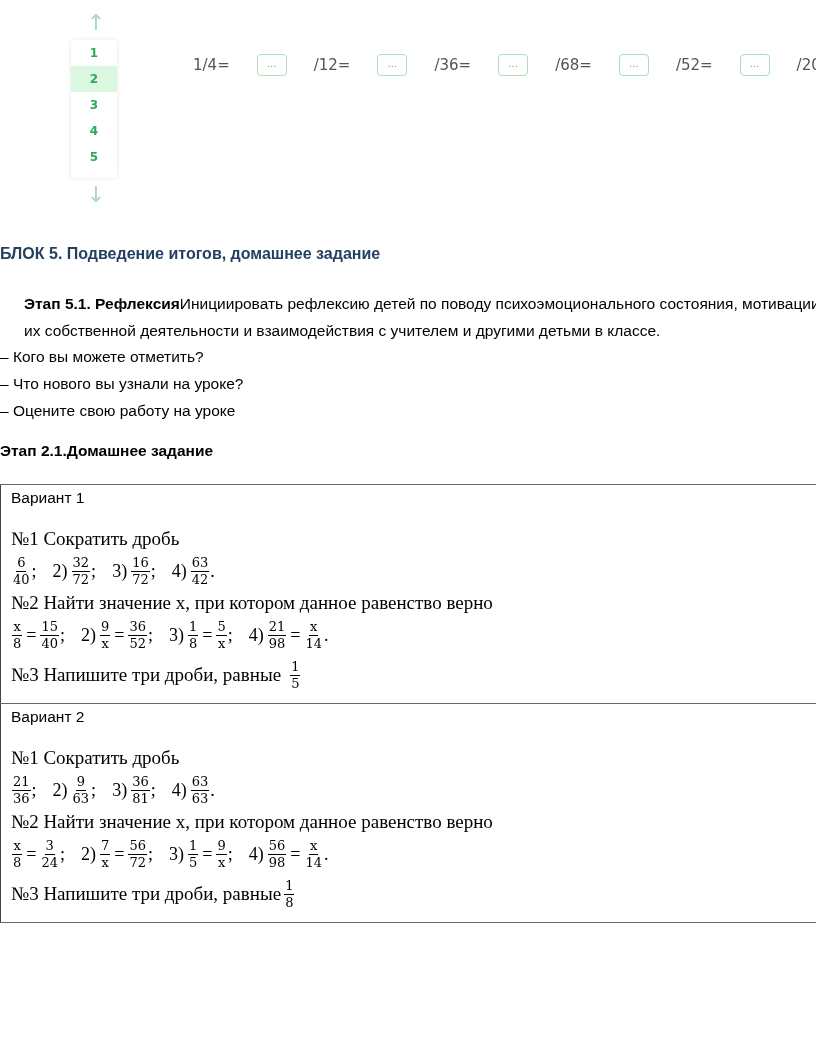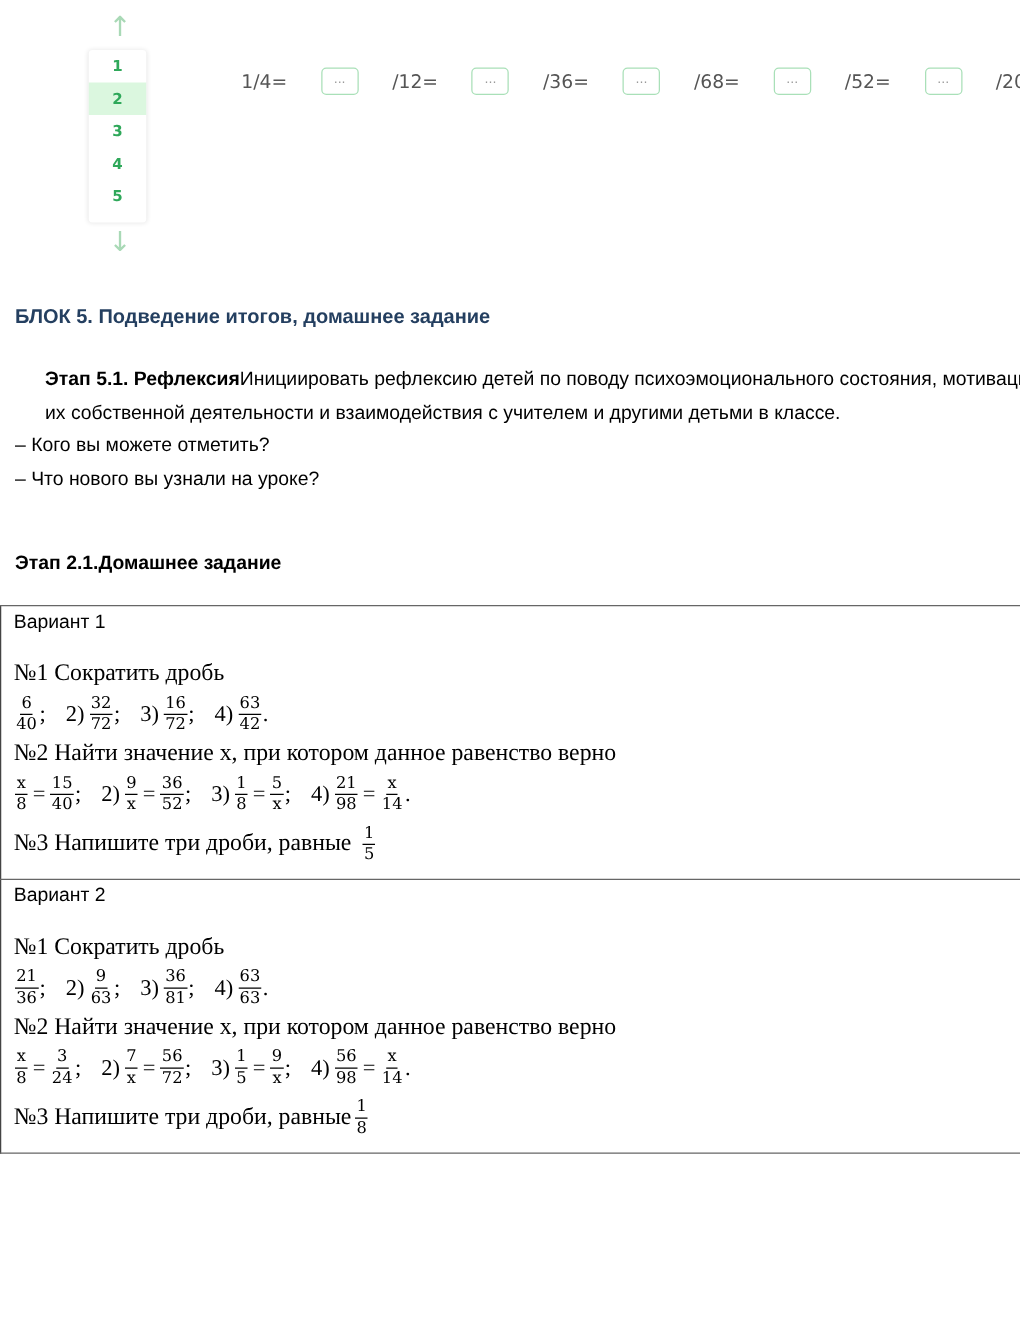--- a/index.html
+++ b/index.html
@@ -21,21 +21,21 @@
   .quiz-title { position: absolute; left: 193px; top: 23px; font-size: 14px; color: #555;
                 font-family: "DejaVu Sans", sans-serif; letter-spacing: 0.2px; }
   .quiz-row { position: absolute; left: 193px; top: 53px; height: 24px; display: flex;
               align-items: center; font-size: 15px; color: #555; font-family: "DejaVu Sans", sans-serif; gap: 24px; }
   .quiz-box { display: inline-block; width: 28px; height: 20px; border: 1.5px solid #a9e0b8;
               border-radius: 4px; margin: 0 3px; text-align: center; font-size: 10px;
               line-height: 18px; color: #999; }
   .quiz-seg { white-space: pre; }
 
   
-  .doc-text { position: absolute; left: 12px; font-family: "Liberation Sans", sans-serif; font-size: 15.5px; }
+  .doc-text { position: absolute; left: 0; font-family: "Liberation Sans", sans-serif; font-size: 15.5px; }
   .block-title { top: 245px; color: #243f60; font-weight: bold; font-size: 16px; }
   .stage1 { top: 290px; line-height: 27px; width: 816px; margin-left: 24px; }
   .stage1 b { font-weight: bold; }
   .q-line { line-height: 27px; }
   .questions { top: 343px; }
   .stage2 { top: 442px; font-weight: bold; }
 
   
   .hw-table { position: absolute; left: 0; top: 484px; width: 830px; border-collapse: collapse; }
   .hw-table td { border-top: 1.5px solid #666; border-bottom: 1.5px solid #666; border-left: 1.5px solid #444;
@@ -84,20 +84,21 @@
 
 <div class="doc-text block-title">БЛОК 5. Подведение итогов, домашнее задание</div>
 
 <div class="doc-text stage1">
   <b>Этап 5.1. Рефлексия</b><span>Инициировать рефлексию детей по поводу психоэмоционального состояния, мотивации их собственной деятельности и взаимодействия с учителем и другими детьми в классе.</span>
 </div>
 
 <div class="doc-text questions">
   <div class="q-line">– Кого вы можете отметить?</div>
   <div class="q-line">– Что нового вы узнали на уроке?</div>
+  <div class="q-line">– Оцените свою работу на уроке</div>
 </div>
 
 <div class="doc-text stage2">Этап 2.1.Домашнее задание</div>
 
 <table class="hw-table">
   <tbody id="hw-body">
       <tr>
         <td class="variant-cell">
           <div class="variant-label">Вариант 1</div>
           <div class="task-line">№1 Сократить дробь</div>

